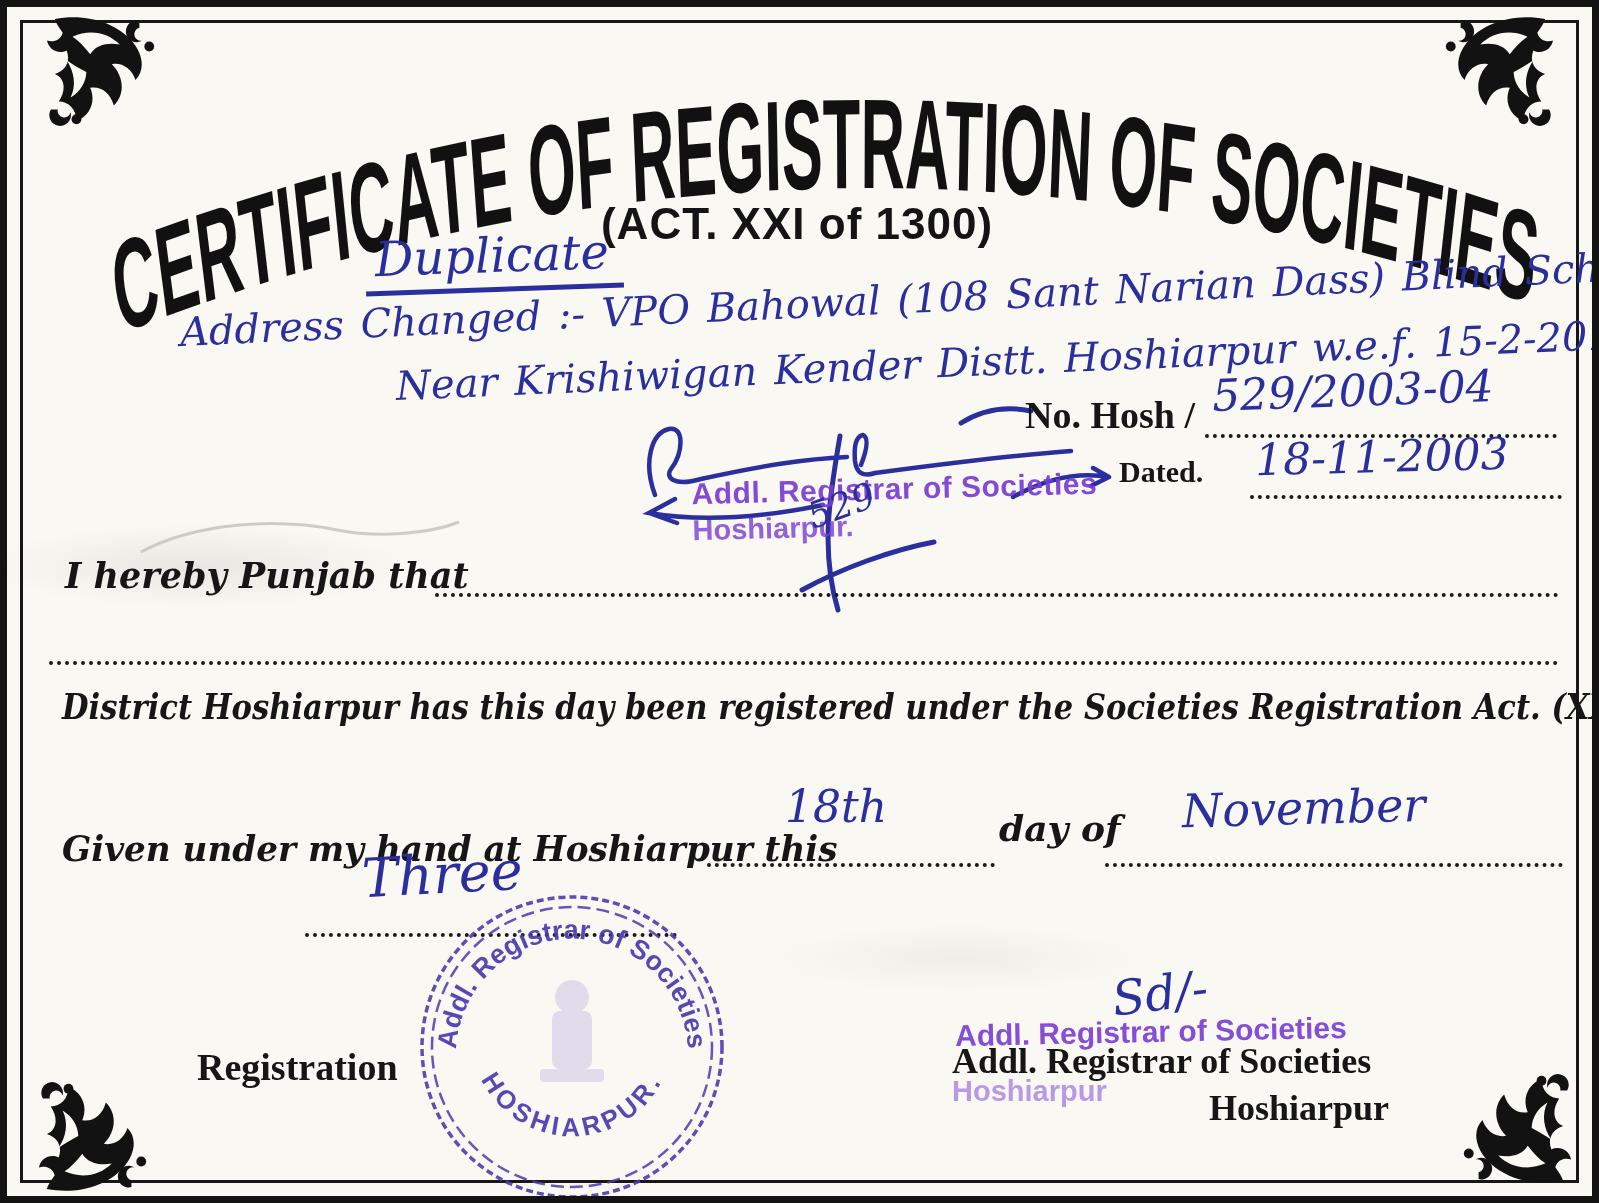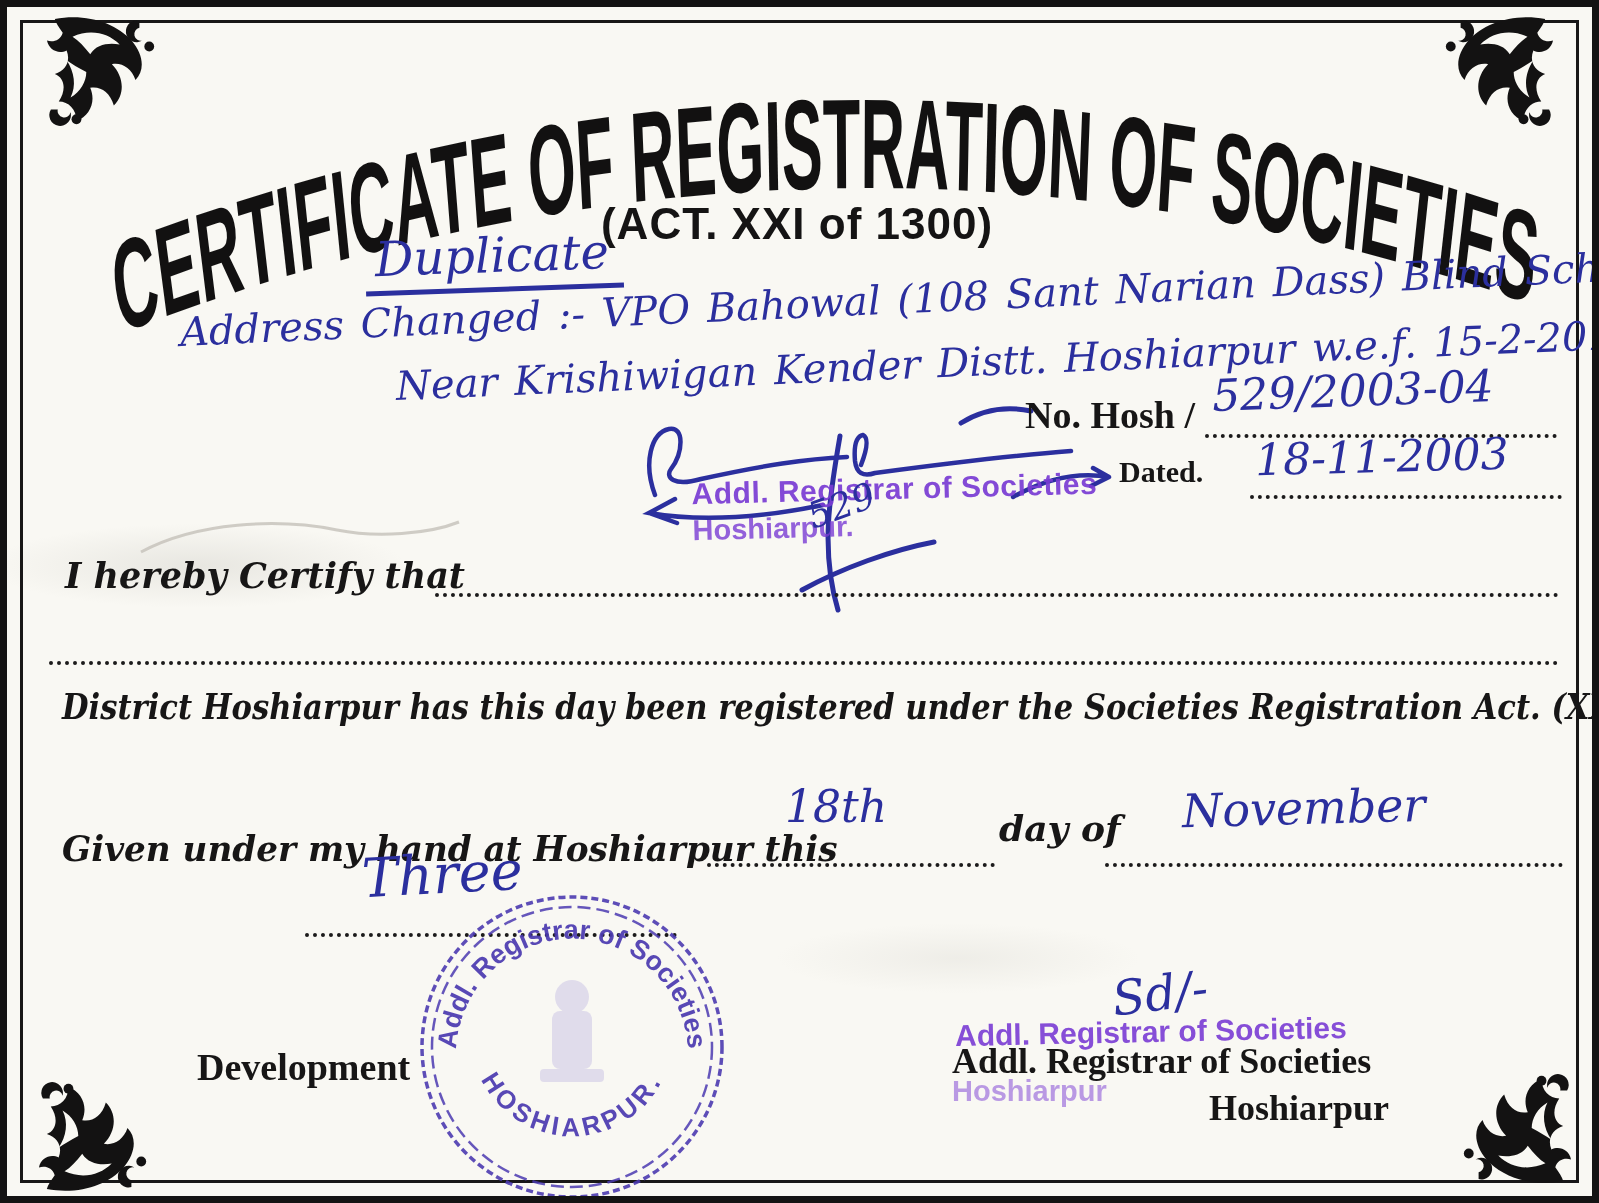--- a/index.html
+++ b/index.html
@@ -112,21 +112,21 @@
   <div class="abs" style="left:685px;top:465px;transform:rotate(-1.5deg)">
     <div class="stamp-purple" style="font-size:30px;letter-spacing:.5px;opacity:.92">Addl. Registrar of Societies</div>
     <div class="stamp-purple" style="font-size:29px;margin-top:3px;opacity:.8">Hoshiarpur.</div>
   </div>
   <div class="abs hand" style="left:800px;top:478px;font-size:36px;transform:rotate(-20deg)">529</div>
 
   <svg class="abs" style="left:130px;top:505px" width="330" height="50">
     <path d="M4,40 C60,10 140,6 200,18 C240,26 292,22 322,10" stroke="#c4c1b9" stroke-width="3" fill="none" opacity=".8"></path>
   </svg>
 
-  <div class="abs print-it" style="left:58px;top:548px">I hereby Certify that</div>
+  <div class="abs print-it" style="left:58px;top:548px">I hereby Punjab that</div>
   <div class="abs dots" style="left:428px;top:550px;width:1124px;height:36px"></div>
 
   <div class="abs dots" style="left:42px;top:618px;width:1510px;height:36px"></div>
 
   <div class="abs print-it" style="left:55px;top:678px;transform:scaleX(.85);transform-origin:left top;font-size:36px">District Hoshiarpur has this day been registered under the Societies Registration Act. (XXI of 1860)</div>
 
   <div class="abs print-it" style="left:55px;top:820px;transform:scaleX(.95);transform-origin:left top;font-size:36px">Given under my hand at Hoshiarpur this</div>
   <div class="abs dots" style="left:700px;top:818px;width:288px;height:38px"></div>
   <div class="abs hand" style="left:778px;top:774px;font-size:44px">18th</div>
   <div class="abs print-it" style="left:992px;top:800px;font-size:36px">day of</div>
@@ -150,21 +150,21 @@
     </g>
     <text font-family="Liberation Sans, sans-serif" font-weight="bold" font-size="27" fill="#4b3ab0" opacity=".92">
       <textPath href="#arcTop" startOffset="50%" text-anchor="middle">Addl. Registrar of Societies</textPath>
     </text>
     <text font-family="Liberation Sans, sans-serif" font-weight="bold" font-size="26" letter-spacing="4" fill="#4b3ab0" opacity=".92">
       <textPath href="#arcBottom" startOffset="50%" text-anchor="middle">HOSHIARPUR.</textPath>
     </text>
   </svg>
 
   <div class="abs print-rm" style="left:190px;top:1036px;font-size:38px;line-height:48px">
-    <div>Development</div>
+    <div>Registration</div>
   </div>
 
   <div class="abs hand" style="left:1105px;top:958px;font-size:48px;transform:rotate(-7deg)">Sd/-</div>
 
   <div class="abs stamp-purple" style="left:948px;top:1008px;font-size:30px;transform:rotate(-1.2deg);opacity:.9">Addl. Registrar of Societies</div>
   <div class="abs stamp-purple" style="left:945px;top:1068px;font-size:29px;opacity:.5">Hoshiarpur</div>
 
   <div class="abs print-rm" style="left:945px;top:1033px;font-size:36px">Addl. Registrar of Societies</div>
   <div class="abs print-rm" style="left:1202px;top:1080px;font-size:36px">Hoshiarpur</div>
 </div>

